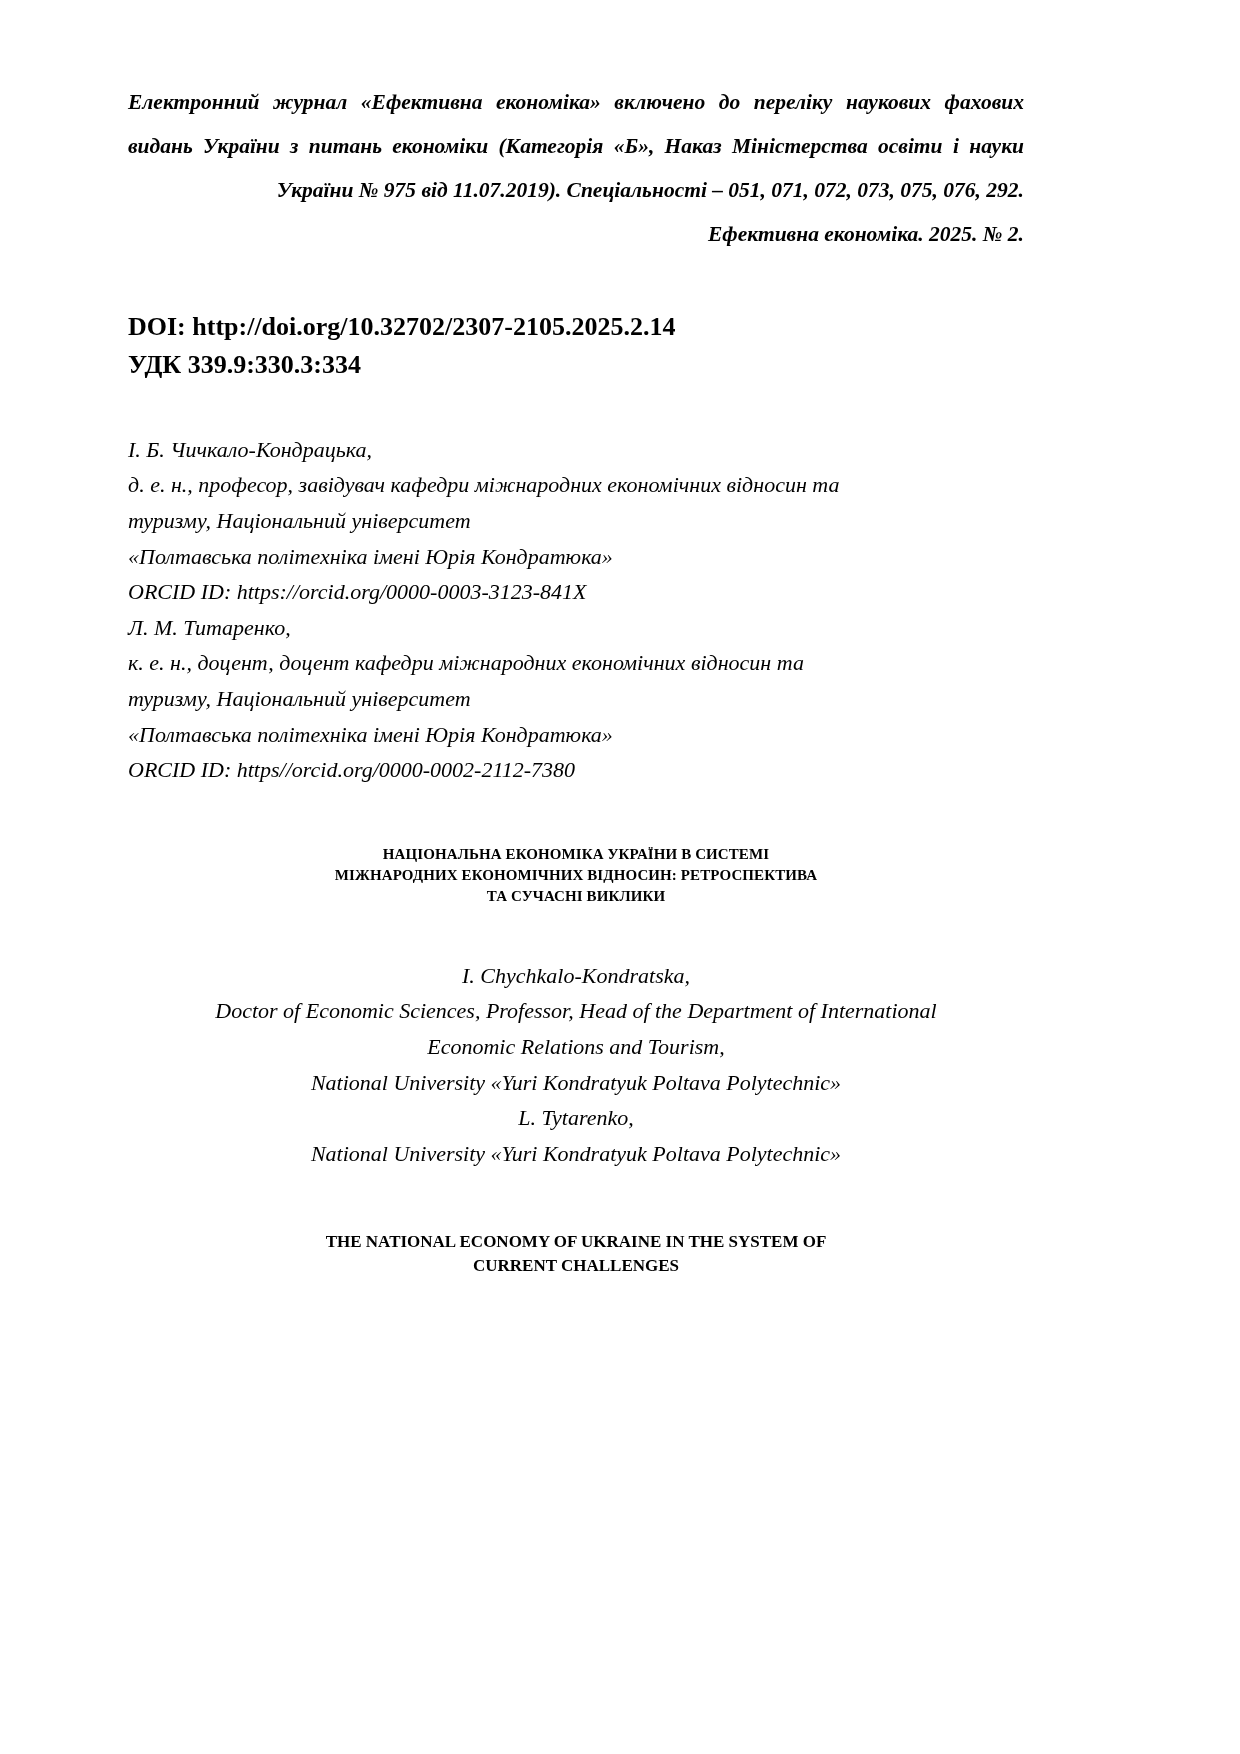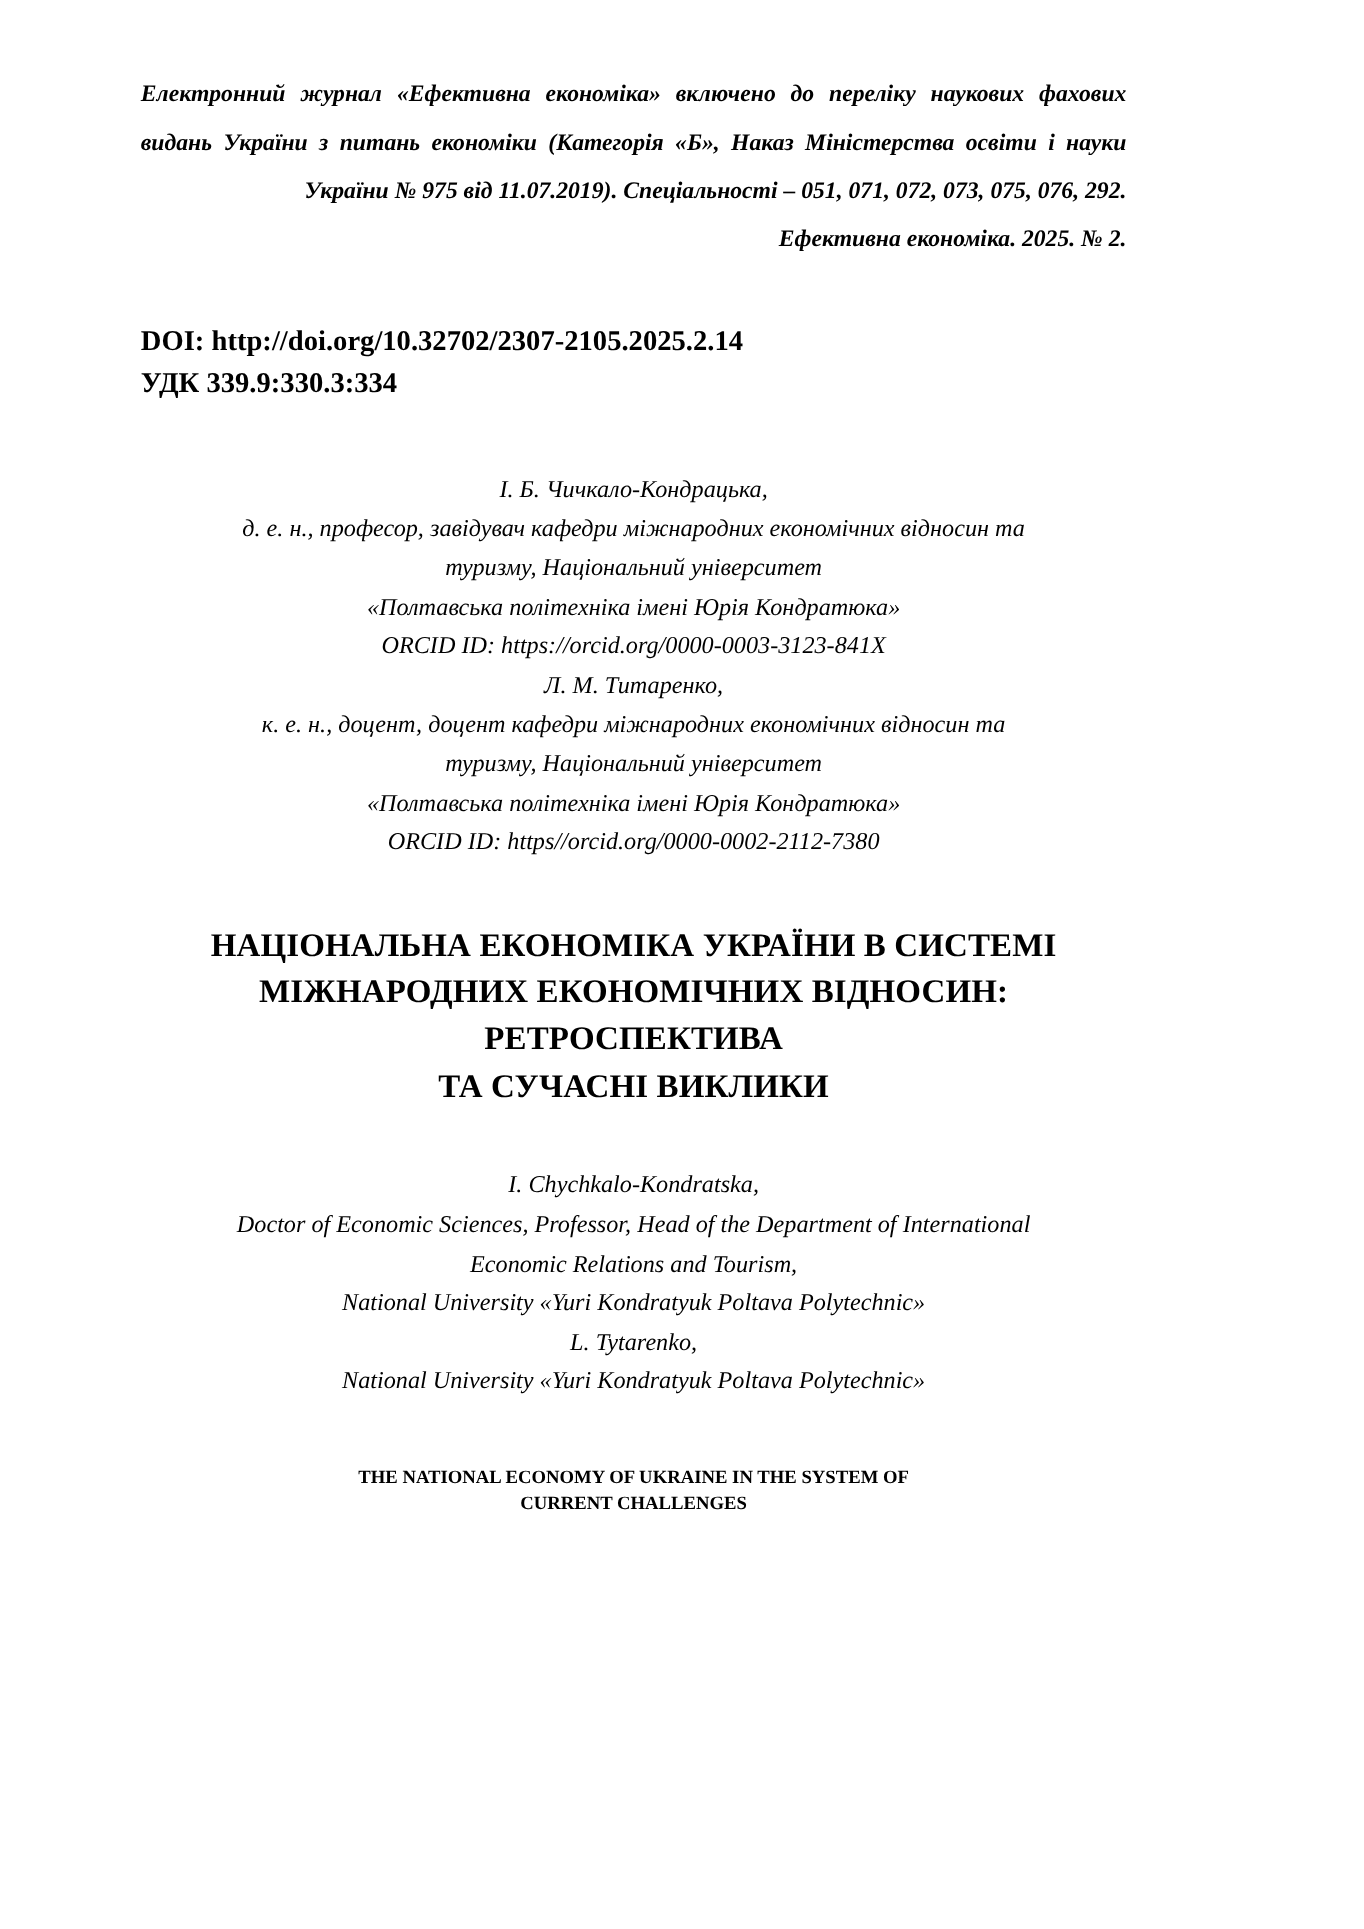--- a/index.html
+++ b/index.html
@@ -12,21 +12,21 @@
     height: 1754px;
     font-family: "Liberation Serif", "DejaVu Serif", serif;
     color: #000000;
     position: relative;
     overflow: hidden;
   }
   .page {
     box-sizing: border-box;
     width: 1152px;
     height: 1754px;
-    padding: 55px 128px 80px 128px;
+    padding: 72px 128px 80px 128px;
   }
 
   
   .journal-note {
     font-style: italic;
     font-weight: bold;
     font-size: 21.5px;
     line-height: 2.05;
     text-align: justify;
     text-align-last: right;
@@ -45,38 +45,37 @@
     font-size: 26px;
     line-height: 1.45;
     text-align: left;
   }
   .ids div {
     white-space: nowrap;
   }
 
   
   .authors-ua {
-    margin-top: 60px;
+    margin-top: 48px;
     font-style: italic;
     font-size: 22px;
     line-height: 1.62;
-    text-align: center;
   }
   .authors-ua .aff {
     display: block;
   }
   .authors-ua .name {
     display: block;
   }
 
   
   .title-ua {
     margin-top: 56px;
     font-weight: bold;
-    font-size: 30px;
+    font-size: 15px;
     line-height: 1.42;
     text-align: center;
     letter-spacing: 0.1px;
   }
 
   
   .authors-en {
     margin-top: 50px;
     font-style: italic;
     font-size: 22px;

